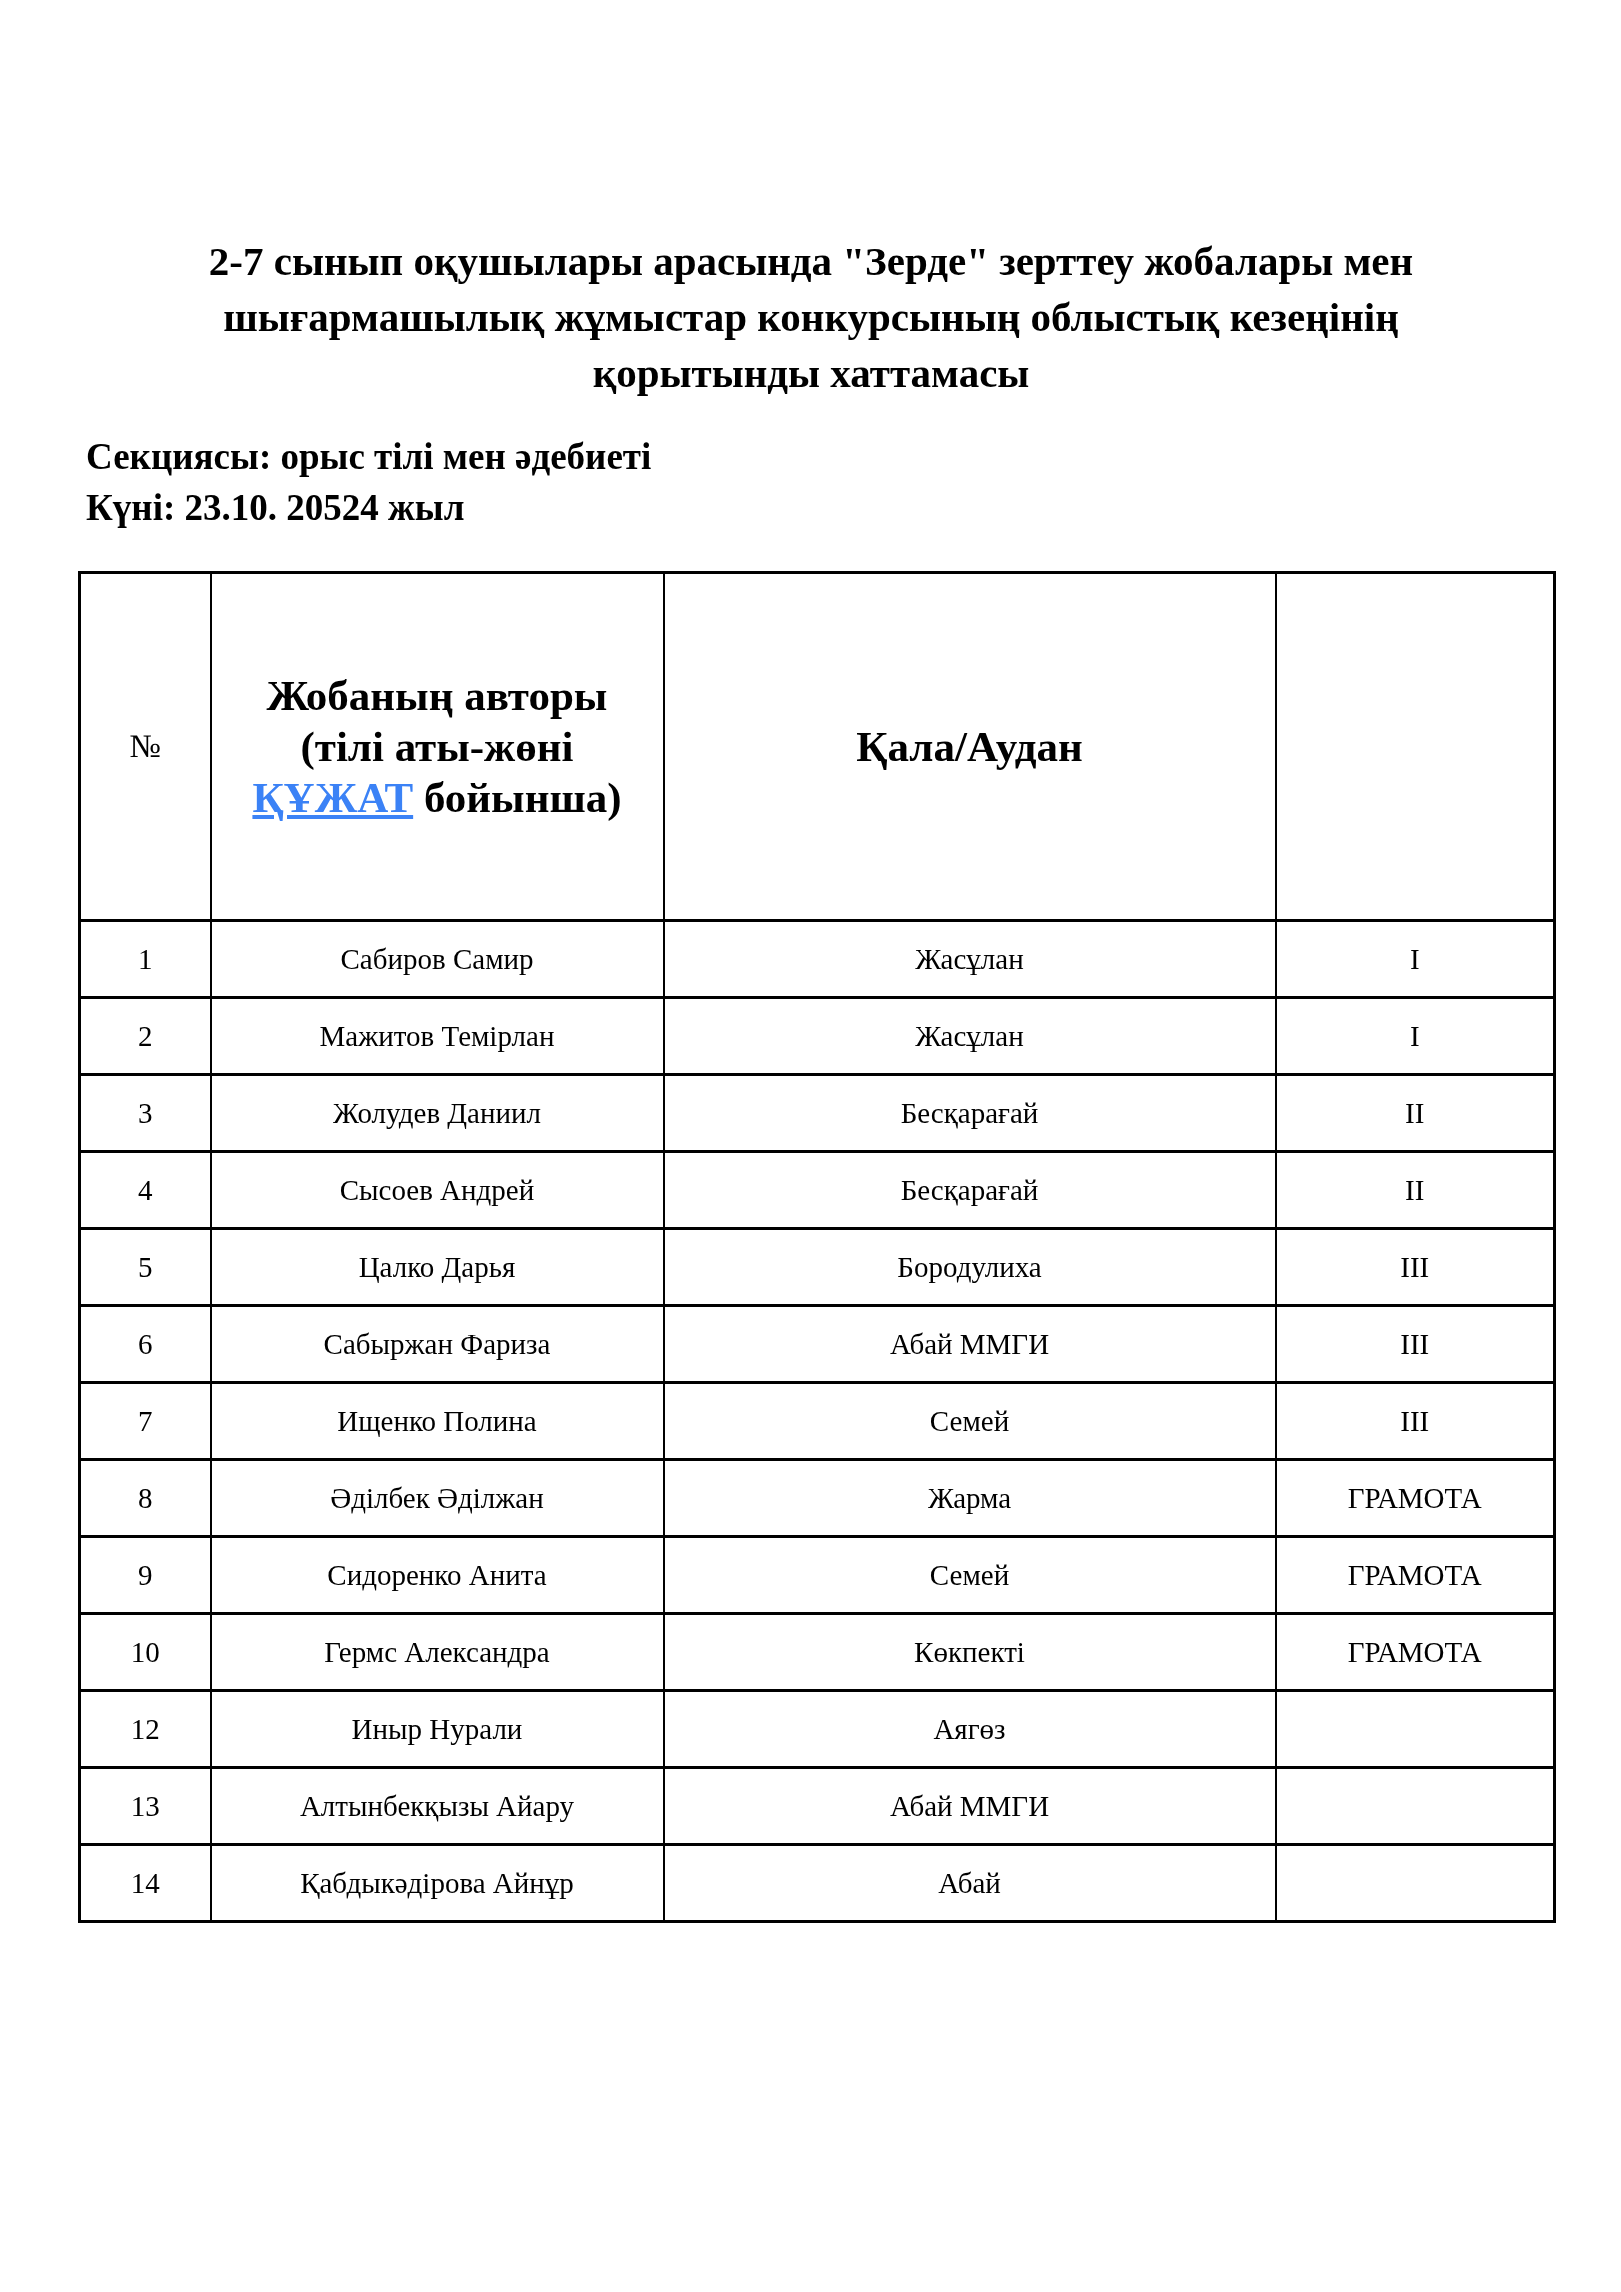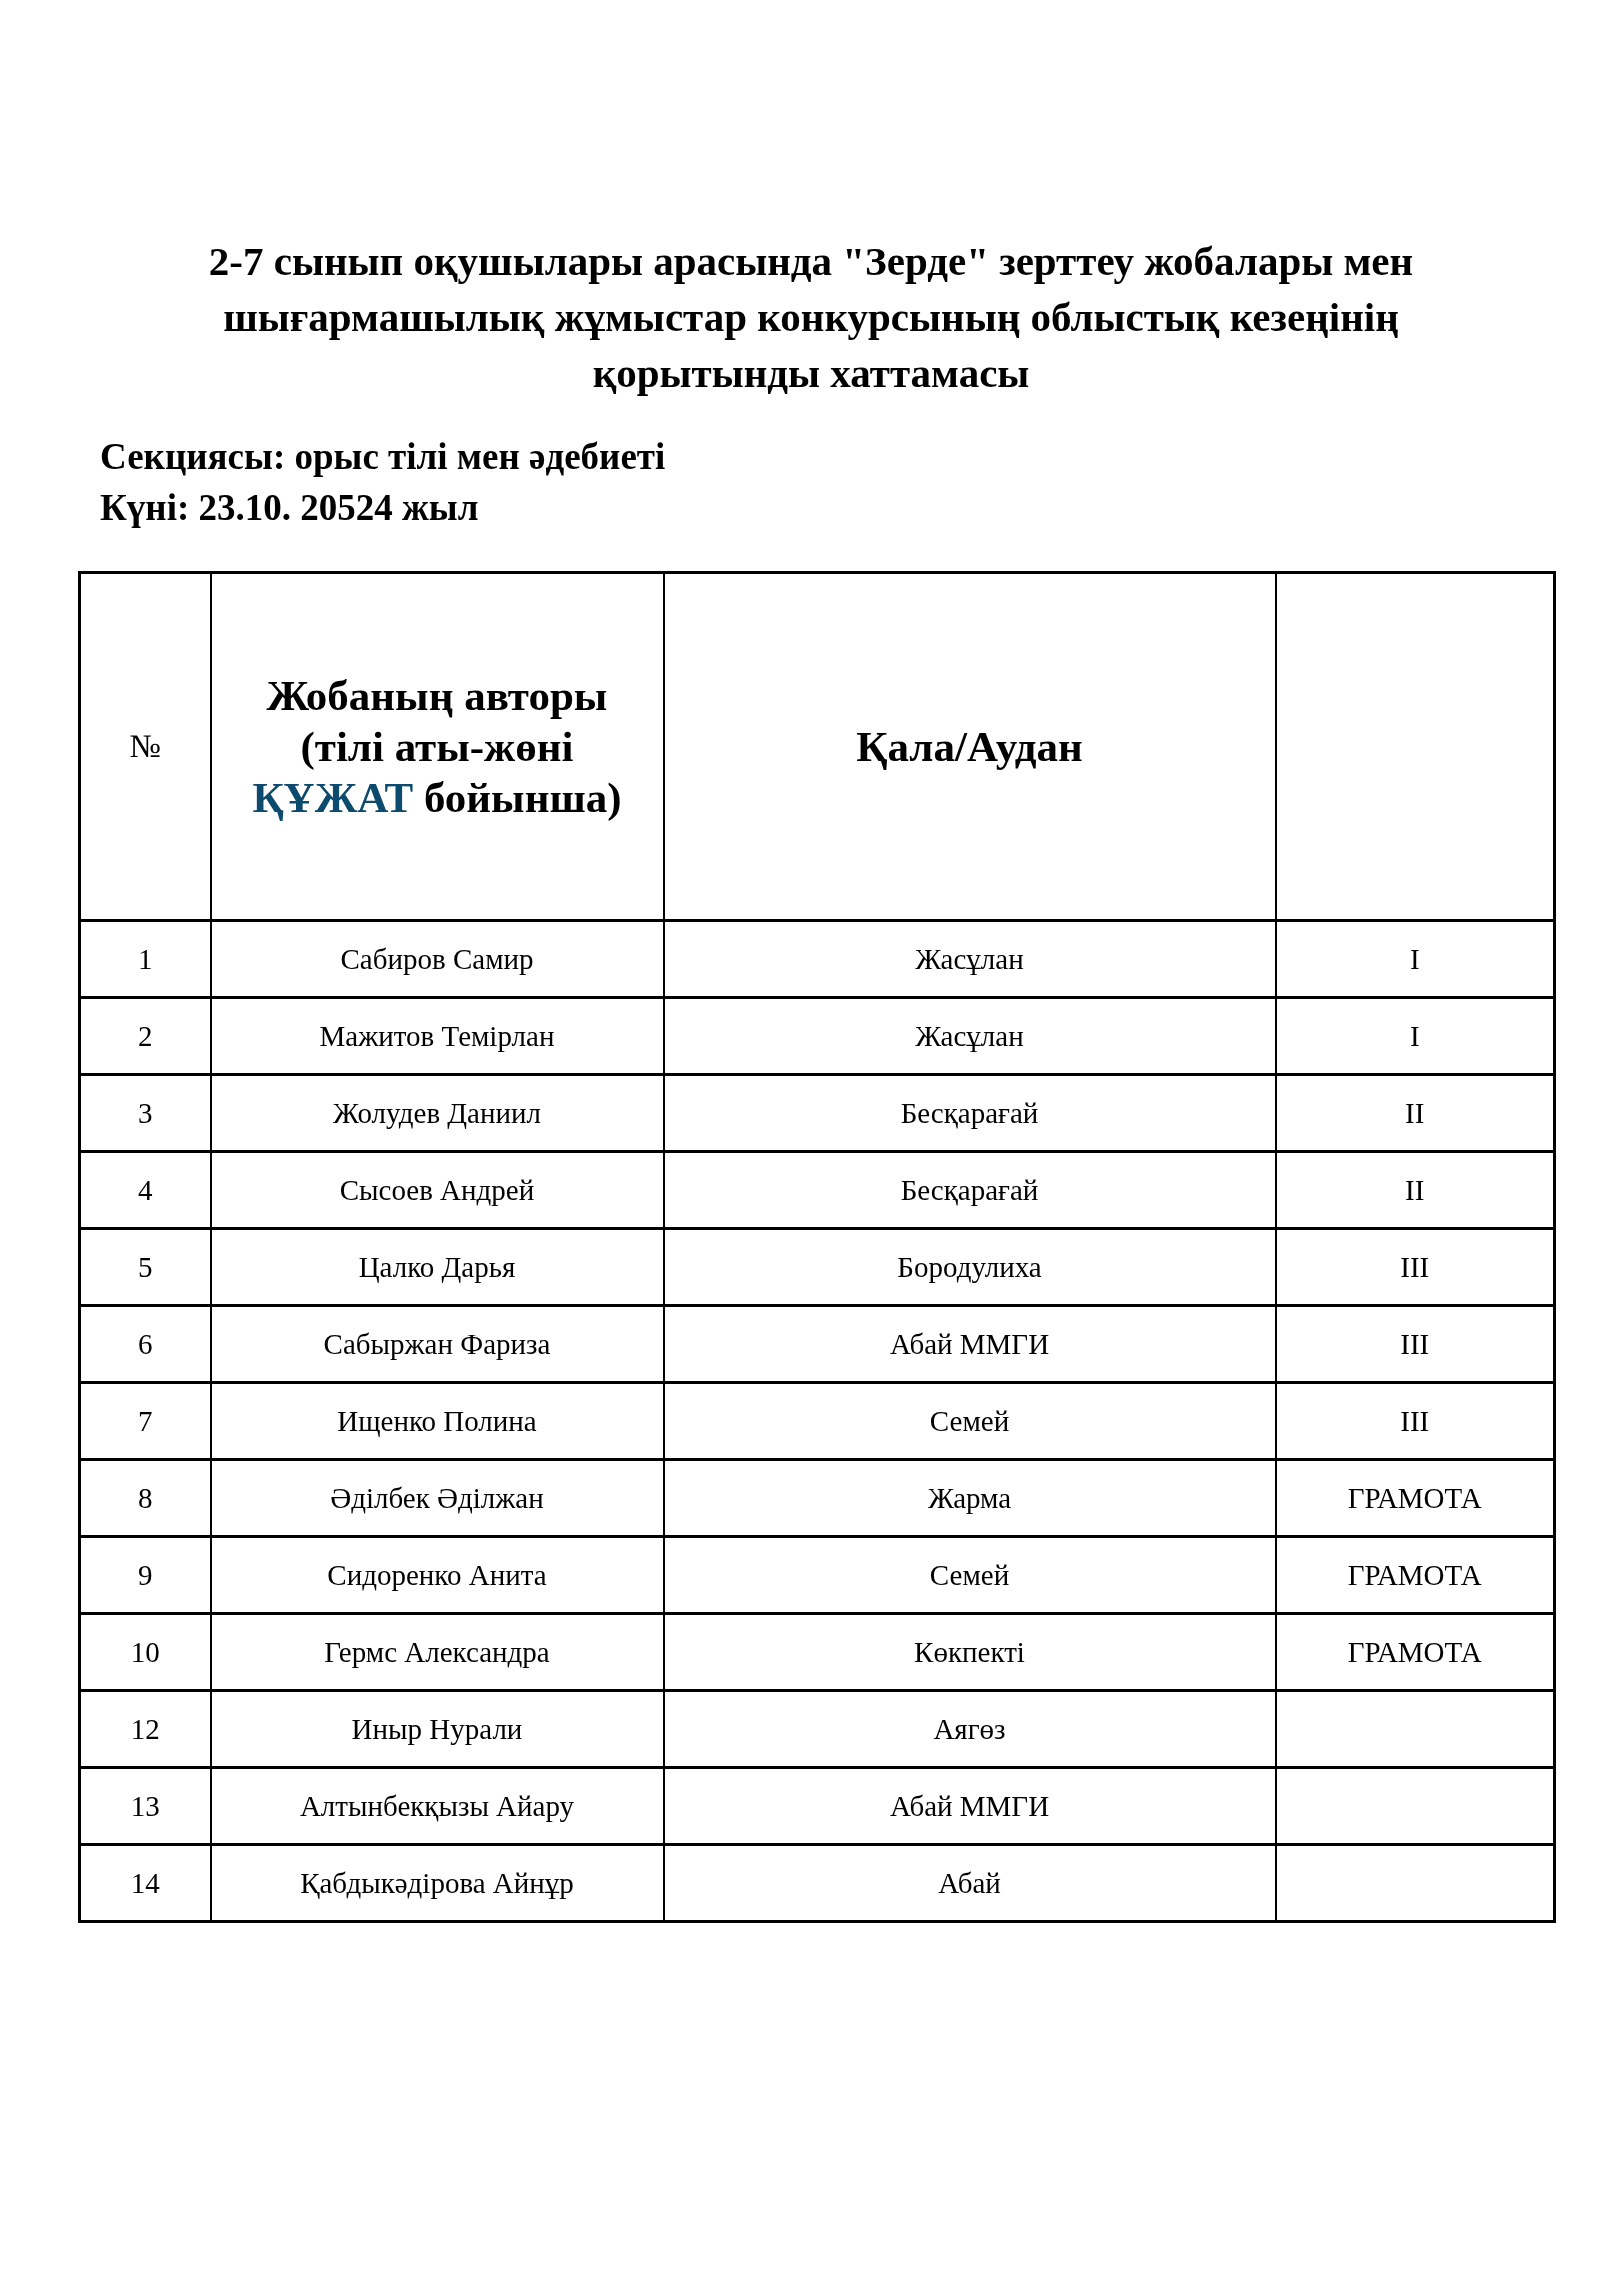--- a/index.html
+++ b/index.html
@@ -24,21 +24,21 @@
     width: 1504px;
     text-align: center;
     font-size: 41px;
     font-weight: bold;
     line-height: 56px;
     letter-spacing: 0px;
   }
   .meta-block {
     position: absolute;
     top: 431px;
-    left: 100px;
+    left: 86px;
     font-size: 37px;
     font-weight: bold;
     line-height: 51px;
     text-align: left;
   }
   table.results {
     position: absolute;
     top: 571px;
     left: 78px;
     width: 1475px;
@@ -64,21 +64,21 @@
   .header-row th {
     font-size: 43px;
     font-weight: bold;
     line-height: 51px;
   }
   .header-row th.num-header {
     font-weight: normal;
     font-size: 33px;
   }
   .data-row td { font-size: 29px; }
-  .red { color: #0c4a6e; }
+  .red { color: #3b82f6; text-decoration: underline; }
 </style>
 </head>
 <body>
 
 <div class="page">
 
   <div class="doc-title">
     <div>2-7 сынып оқушылары арасында "Зерде" зерттеу жобалары мен</div>
     <div>шығармашылық жұмыстар конкурсының облыстық кезеңінің</div>
     <div>қорытынды хаттамасы</div>

